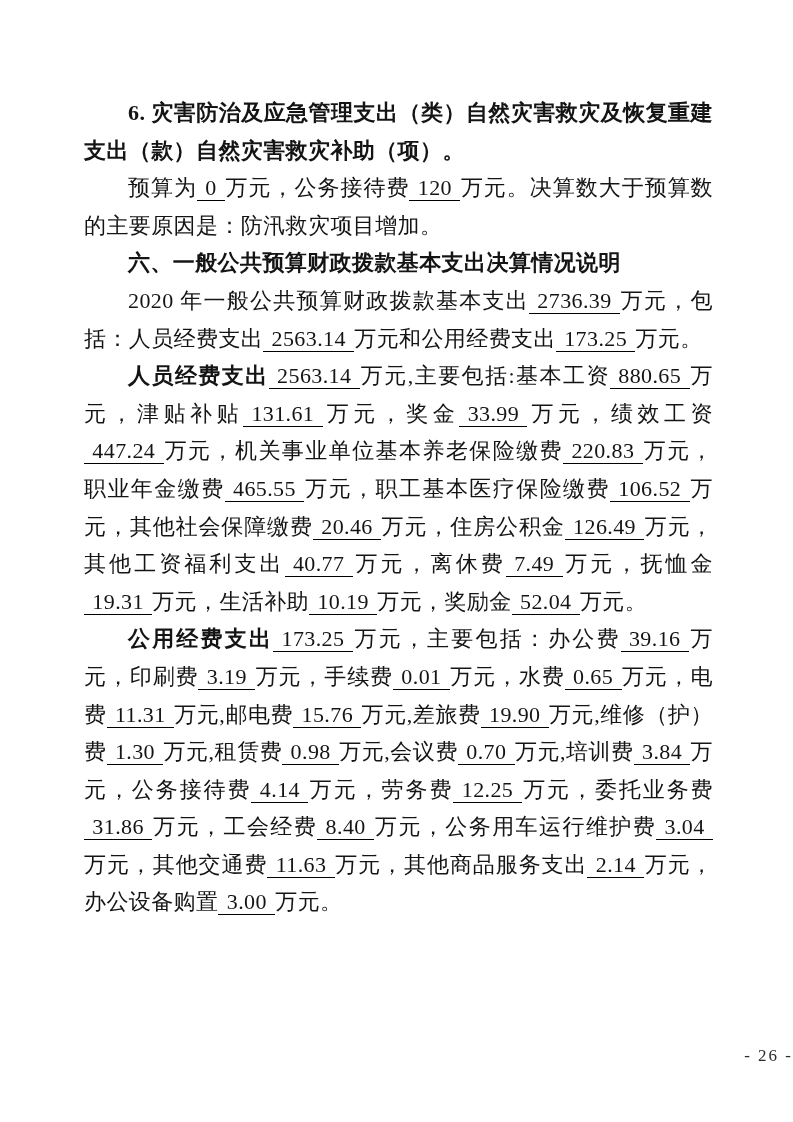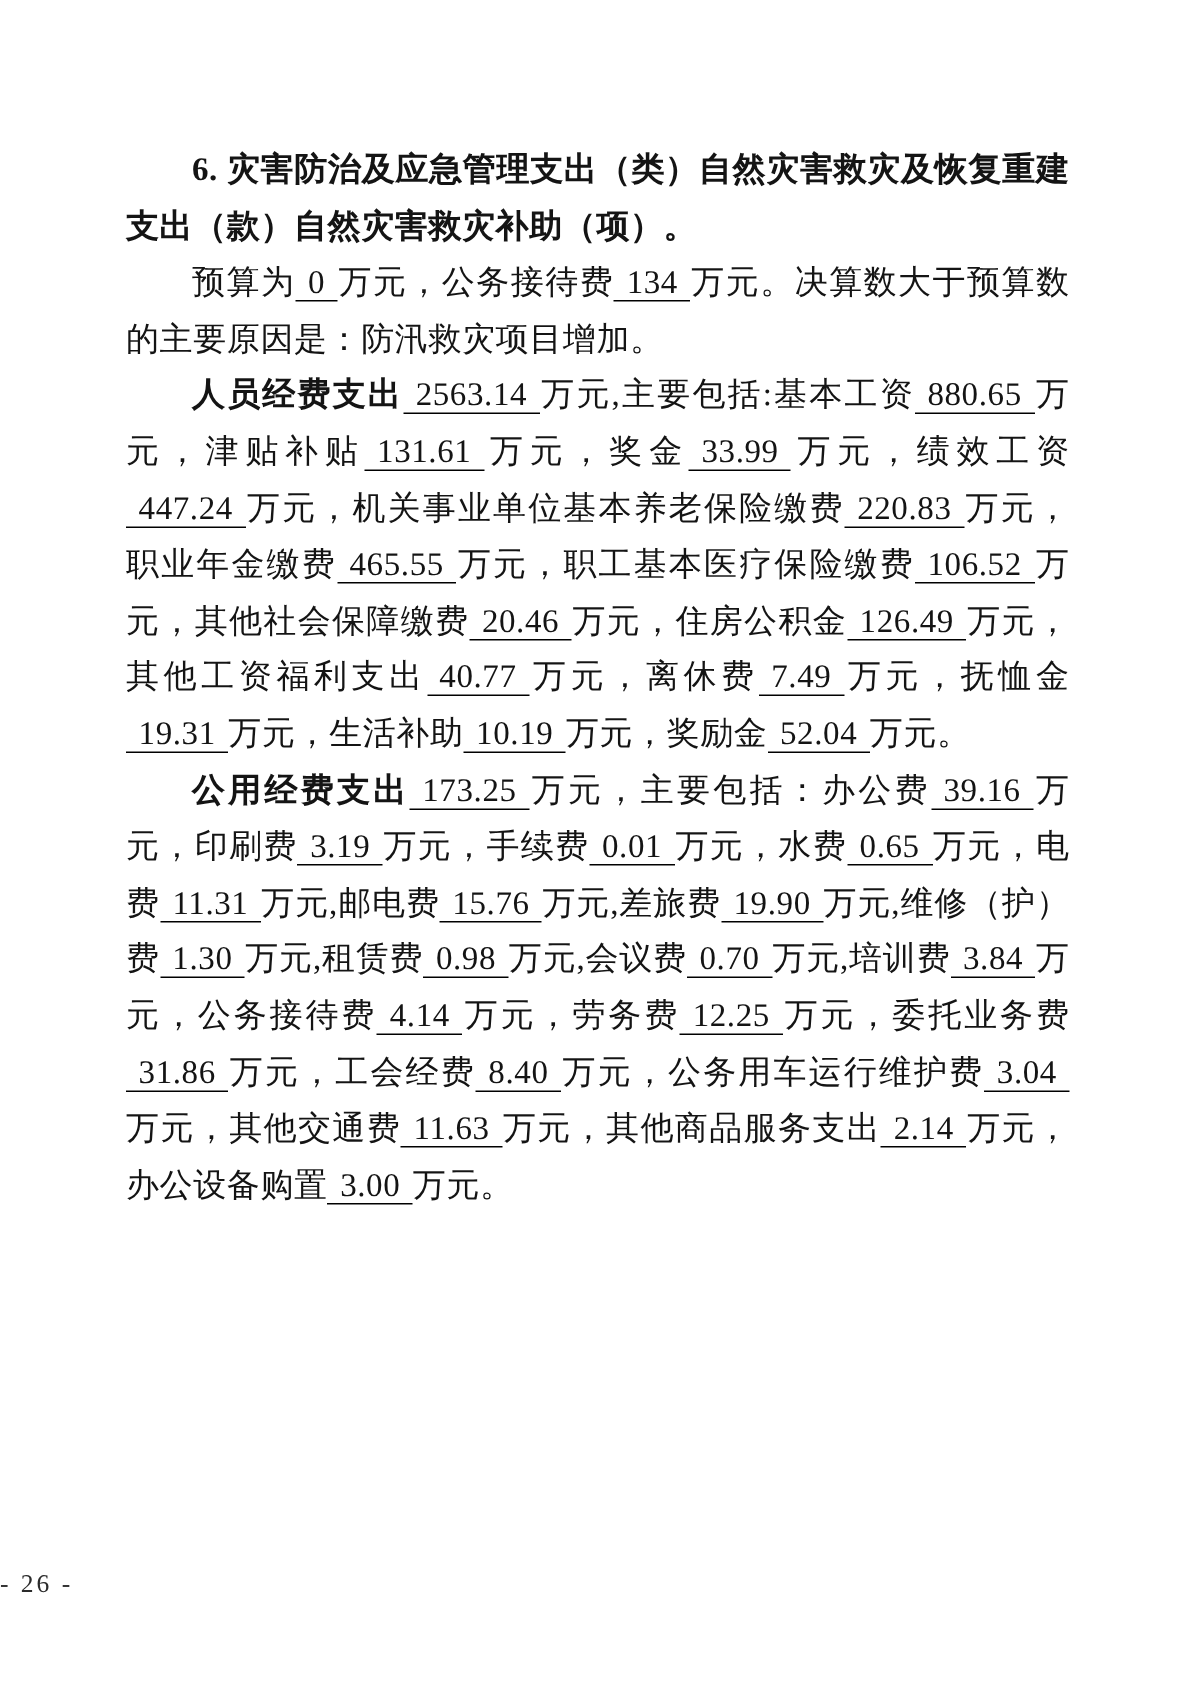--- a/index.html
+++ b/index.html
@@ -31,30 +31,32 @@
   .u {
     border-bottom: 1.6px solid #000;
     padding: 0 0.38em;
     font-family: "Liberation Serif", "DejaVu Serif", serif;
   }
   .footer {
     position: absolute;
     left: 0;
     right: 0;
     bottom: 56px;
-    text-align: left;
+    text-align: right;
     font-size: 17px;
     color: #2b2b2b;
     letter-spacing: 2px;
   }
 </style>
 </head>
 <body>
 
 <div class="page">
   <div>
       <p class="para bold"><span class="b">6. 灾害防治及应急管理支出（类）自然灾害救灾及恢复重建支出（款）自然灾害救灾补助（项）。</span></p>
-      <p class="para"><span>预算为</span><span class="u">0</span><span>万元，公务接待费</span><span class="u">134</span><span>万元。决算数大于预算数的主要原因是：防汛救灾项目增加。</span></p>
+      <p class="para"><span>预算为</span><span class="u">0</span><span>万元，公务接待费</span><span class="u">120</span><span>万元。决算数大于预算数的主要原因是：防汛救灾项目增加。</span></p>
+      <p class="para bold"><span class="b">六、一般公共预算财政拨款基本支出决算情况说明</span></p>
+      <p class="para"><span>2020 年一般公共预算财政拨款基本支出</span><span class="u">2736.39</span><span>万元，包括：人员经费支出</span><span class="u">2563.14</span><span>万元和公用经费支出</span><span class="u">173.25</span><span>万元。</span></p>
       <p class="para"><span class="b">人员经费支出</span><span class="u">2563.14</span><span>万元,主要包括:基本工资</span><span class="u">880.65</span><span>万元，津贴补贴</span><span class="u">131.61</span><span>万元，奖金</span><span class="u">33.99</span><span>万元，绩效工资</span><span class="u">447.24</span><span>万元，机关事业单位基本养老保险缴费</span><span class="u">220.83</span><span>万元，职业年金缴费</span><span class="u">465.55</span><span>万元，职工基本医疗保险缴费</span><span class="u">106.52</span><span>万元，其他社会保障缴费</span><span class="u">20.46</span><span>万元，住房公积金</span><span class="u">126.49</span><span>万元，其他工资福利支出</span><span class="u">40.77</span><span>万元，离休费</span><span class="u">7.49</span><span>万元，抚恤金</span><span class="u">19.31</span><span>万元，生活补助</span><span class="u">10.19</span><span>万元，奖励金</span><span class="u">52.04</span><span>万元。</span></p>
       <p class="para"><span class="b">公用经费支出</span><span class="u">173.25</span><span>万元，主要包括：办公费</span><span class="u">39.16</span><span>万元，印刷费</span><span class="u">3.19</span><span>万元，手续费</span><span class="u">0.01</span><span>万元，水费</span><span class="u">0.65</span><span>万元，电费</span><span class="u">11.31</span><span>万元,邮电费</span><span class="u">15.76</span><span>万元,差旅费</span><span class="u">19.90</span><span>万元,维修（护）费</span><span class="u">1.30</span><span>万元,租赁费</span><span class="u">0.98</span><span>万元,会议费</span><span class="u">0.70</span><span>万元,培训费</span><span class="u">3.84</span><span>万元，公务接待费</span><span class="u">4.14</span><span>万元，劳务费</span><span class="u">12.25</span><span>万元，委托业务费</span><span class="u">31.86</span><span>万元，工会经费</span><span class="u">8.40</span><span>万元，公务用车运行维护费</span><span class="u">3.04</span><span>万元，其他交通费</span><span class="u">11.63</span><span>万元，其他商品服务支出</span><span class="u">2.14</span><span>万元，办公设备购置</span><span class="u">3.00</span><span>万元。</span></p>
     </div>
   <div class="footer">- 26 -</div>
 </div>
 
 </body></html>

